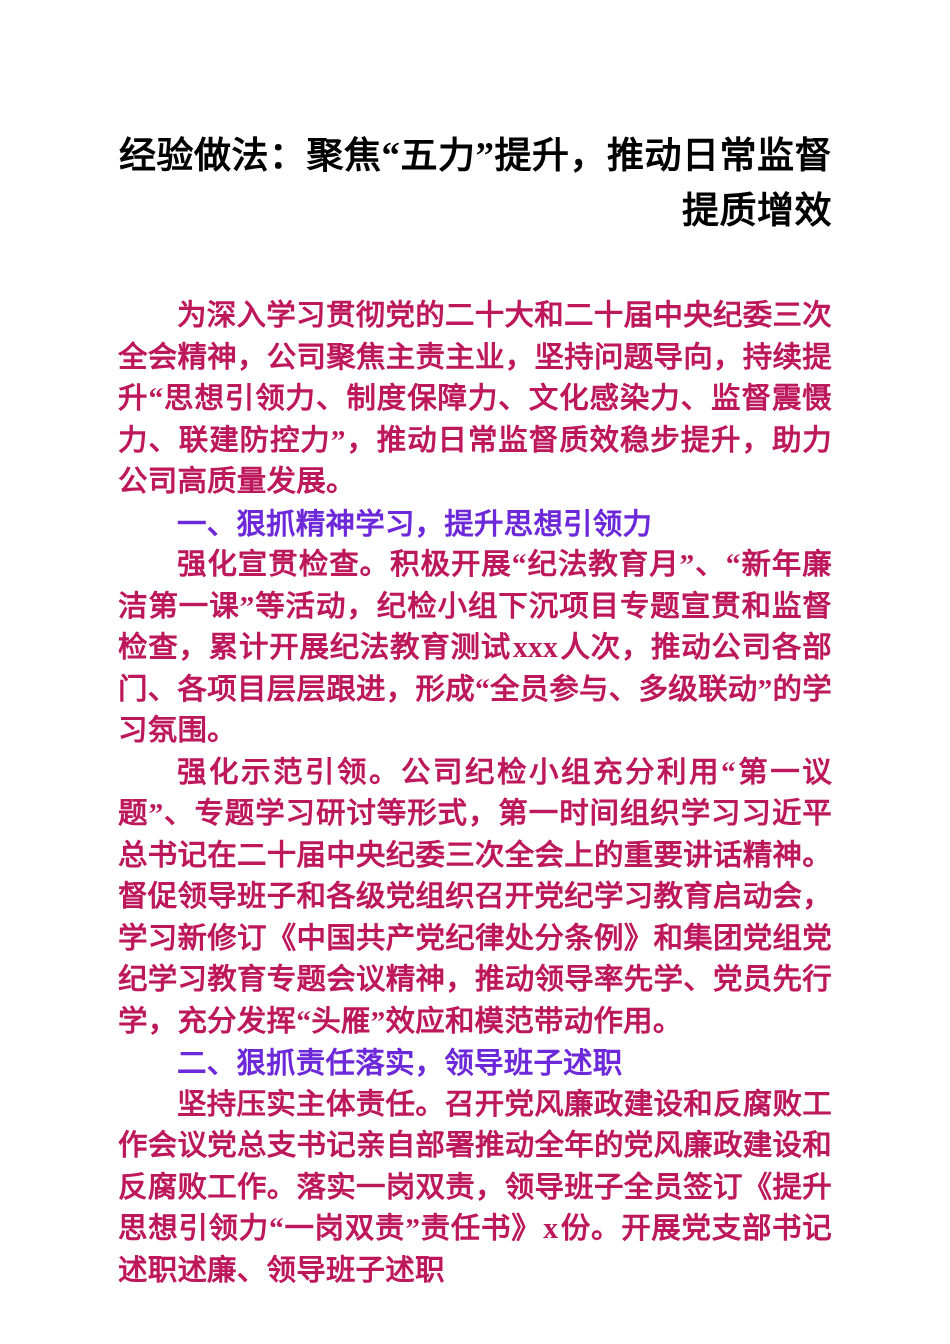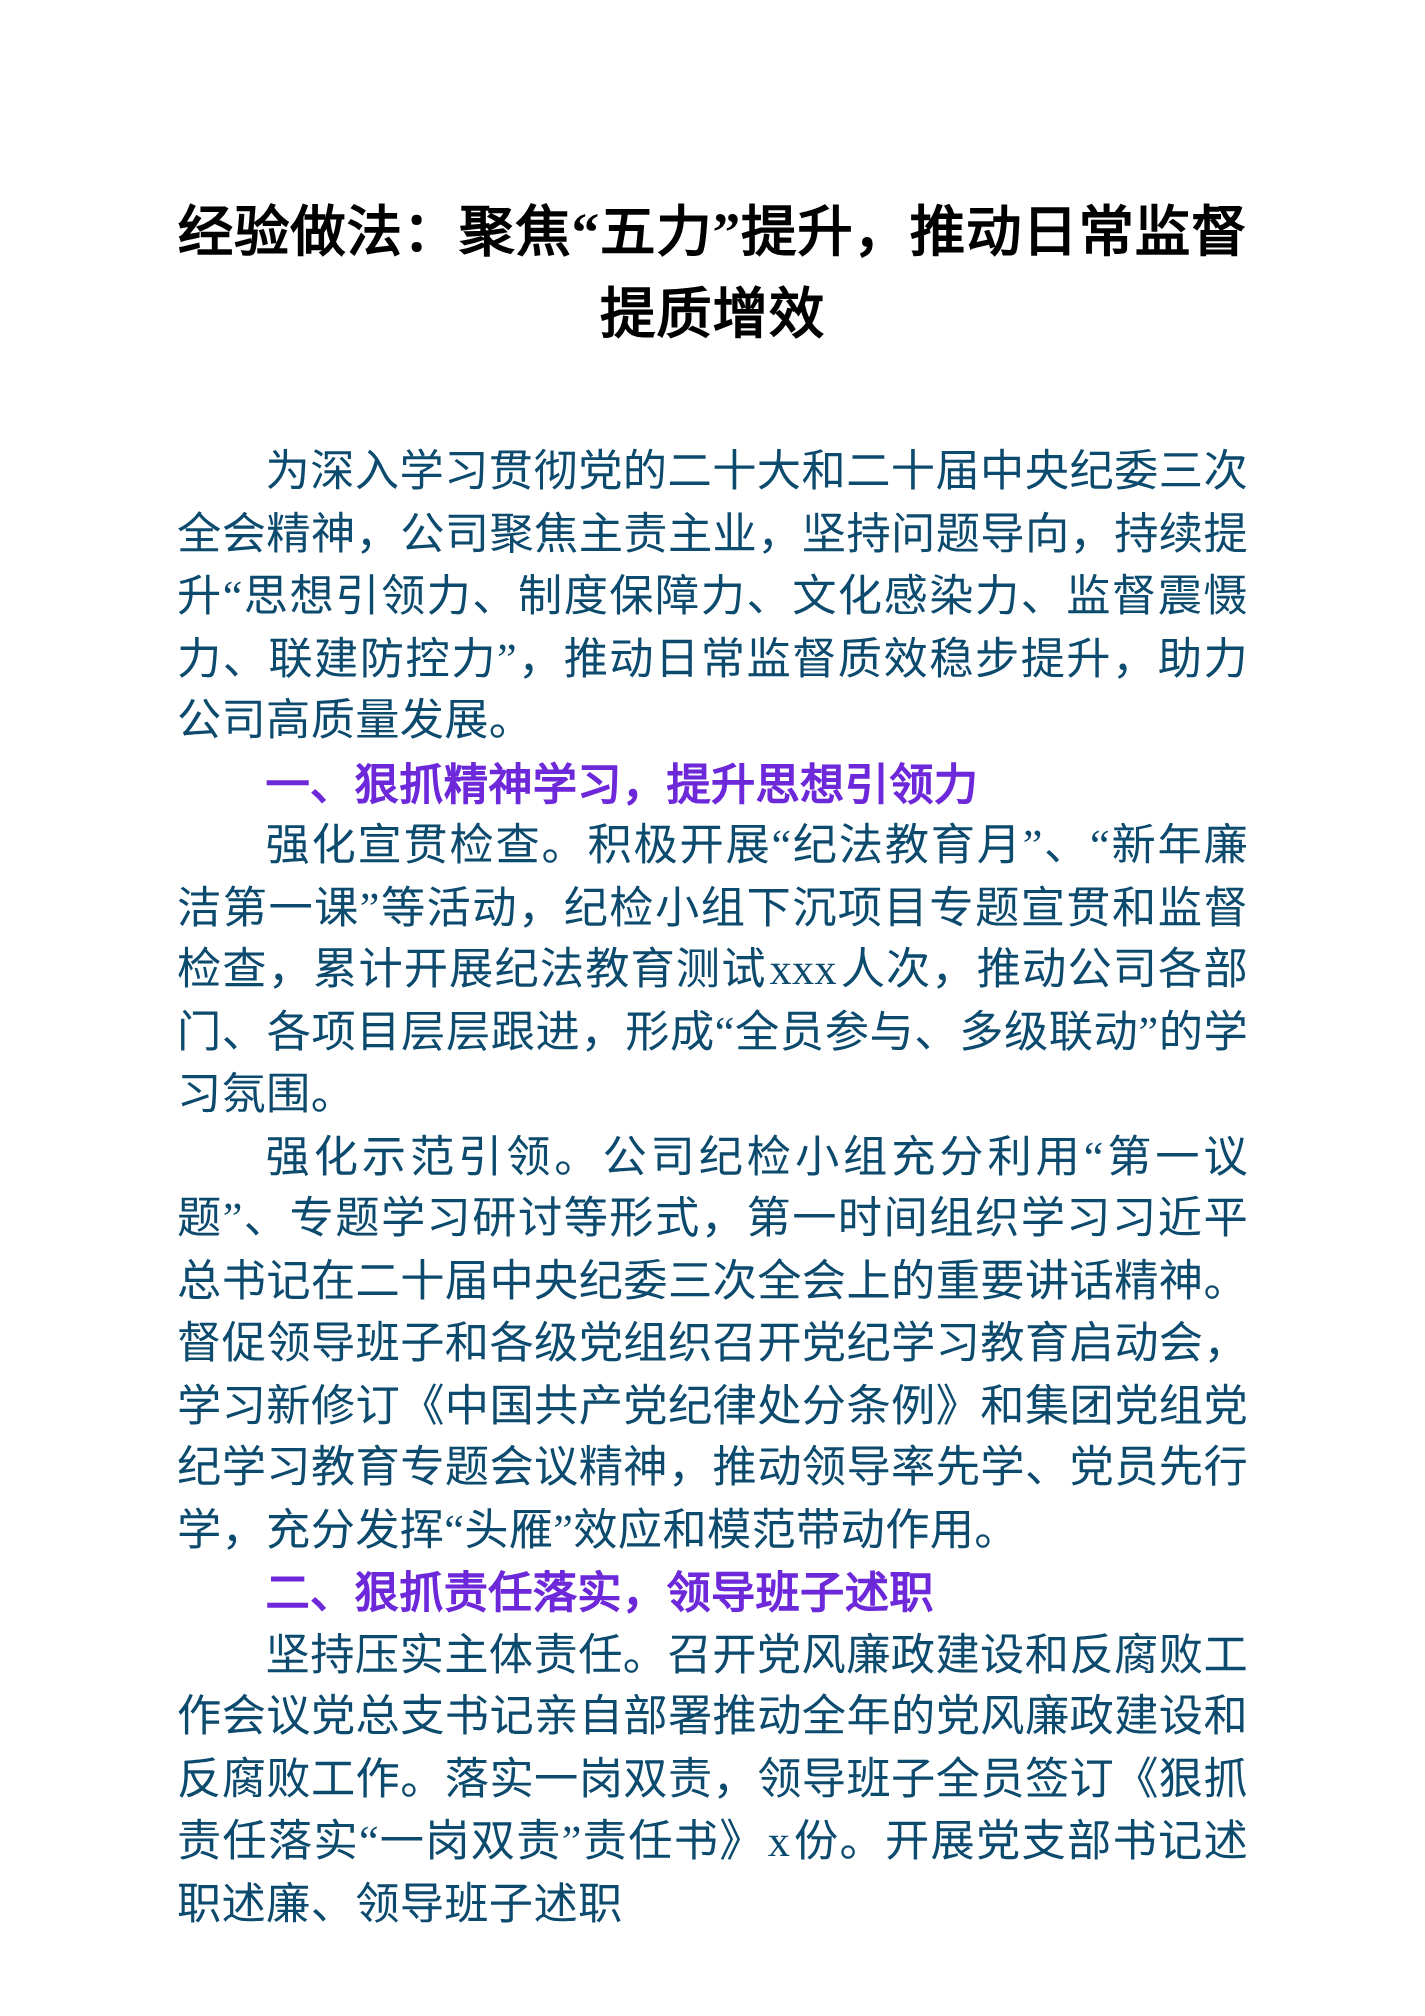--- a/index.html
+++ b/index.html
@@ -33,37 +33,38 @@
 
   
   .doc-title {
     margin: 0;
     padding: 0;
     font-family: "Liberation Serif", "DejaVu Serif", serif;
     font-weight: bold;
     font-size: 37px;
     line-height: 55px;
     color: #000000;
-    text-align: center;
+    text-align: right;
     letter-spacing: 0.5px;
     padding-top: 128px;
   }
 
   
   .para {
     margin: 0;
     padding: 0;
     font-family: "Liberation Serif", "DejaVu Serif", serif;
     font-size: 29.5px;
     line-height: 41.5px;
-    color: #0c4a6e;
+    color: #be185d;
     text-align: justify;
     text-justify: inter-ideograph;
     text-indent: 2em;
     letter-spacing: 0.2px;
+    font-weight: bold;
   }
 
   
   .para--lead {
     margin-top: 57px;
   }
 
   
   .section-heading {
     margin: 0;
@@ -97,17 +98,17 @@
 
     <p class="para">
       <span>强化宣贯检查。积极开展“纪法教育月”、“新年廉洁第一课”等活动，纪检小组下沉项目专题宣贯和监督检查，累计开展纪法教育测试</span><span class="lat">xxx</span><span>人次，推动公司各部门、各项目层层跟进，形成“全员参与、多级联动”的学习氛围。</span>
     </p>
 
     <p class="para">强化示范引领。公司纪检小组充分利用“第一议题”、专题学习研讨等形式，第一时间组织学习习近平总书记在二十届中央纪委三次全会上的重要讲话精神。督促领导班子和各级党组织召开党纪学习教育启动会，学习新修订《中国共产党纪律处分条例》和集团党组党纪学习教育专题会议精神，推动领导率先学、党员先行学，充分发挥“头雁”效应和模范带动作用。</p>
 
     <h2 class="section-heading">二、狠抓责任落实，领导班子述职</h2>
 
     <p class="para">
-      <span>坚持压实主体责任。召开党风廉政建设和反腐败工作会议党总支书记亲自部署推动全年的党风廉政建设和反腐败工作。落实一岗双责，领导班子全员签订《狠抓责任落实“一岗双责”责任书》</span><span class="lat">x</span><span>份。开展党支部书记述职述廉、领导班子述职</span>
+      <span>坚持压实主体责任。召开党风廉政建设和反腐败工作会议党总支书记亲自部署推动全年的党风廉政建设和反腐败工作。落实一岗双责，领导班子全员签订《提升思想引领力“一岗双责”责任书》</span><span class="lat">x</span><span>份。开展党支部书记述职述廉、领导班子述职</span>
     </p>
 
   </div>
 </div>
 
 </body></html>

